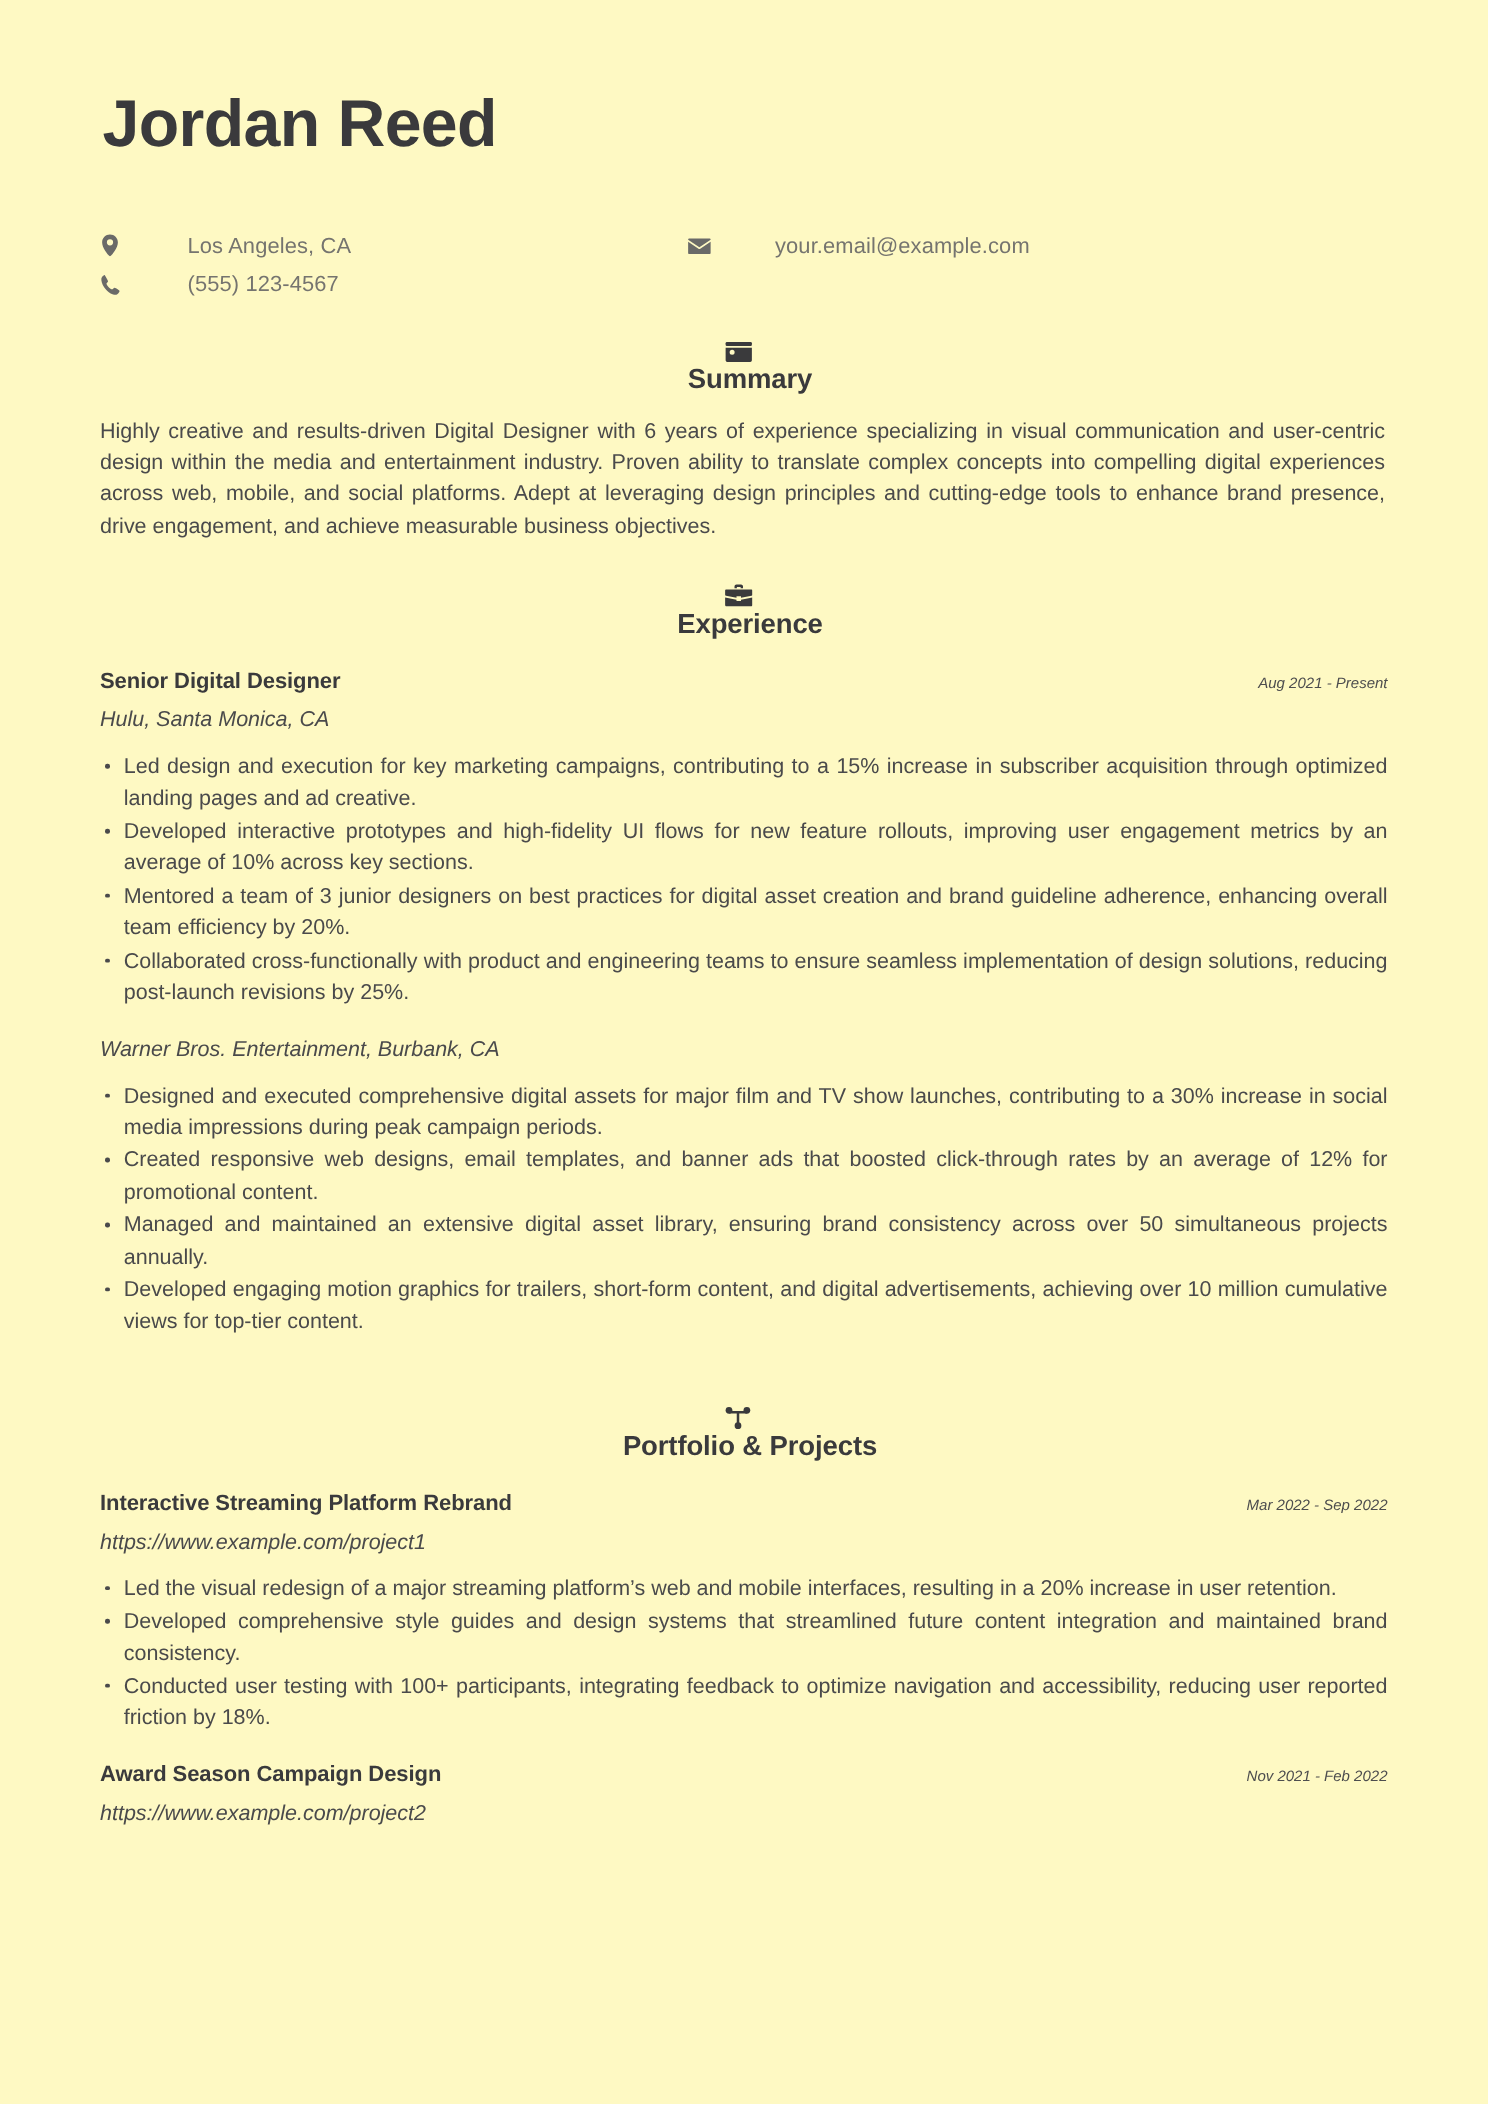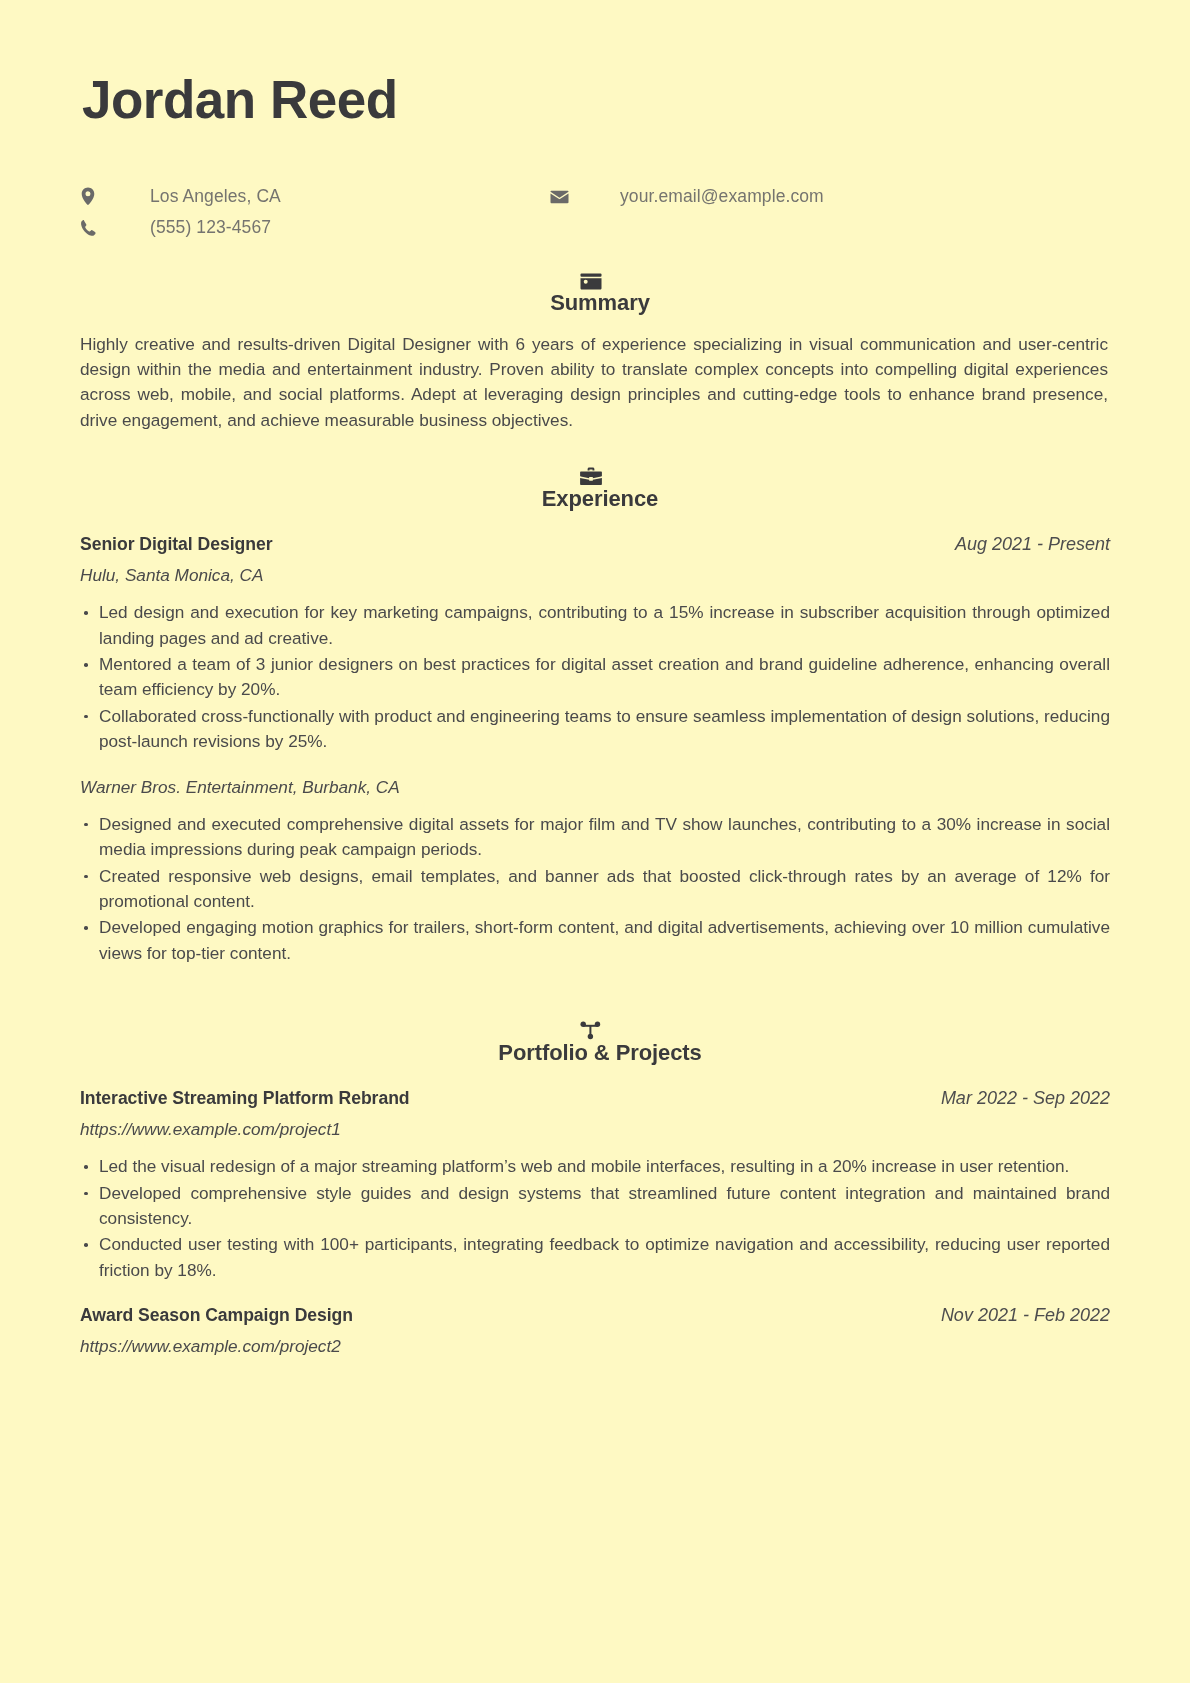--- a/index.html
+++ b/index.html
@@ -116,21 +116,21 @@
     justify-content: space-between;
     align-items: baseline;
   }
   .entry-title {
     font-size: 17.6px;
     font-weight: bold;
     color: #3a3a3c;
     letter-spacing: -0.05px;
   }
   .entry-date {
-    font-size: 18px;
+    font-size: 12px;
     font-style: italic;
     color: #4d4d4e;
     white-space: nowrap;
   }
   .entry-sub {
     font-size: 17.2px;
     font-style: italic;
     color: #4a4a4b;
     margin-top: 10px;
   }
@@ -231,30 +231,32 @@
     </div>
 
     <div class="entry">
       <div class="entry-head">
         <span class="entry-title">Senior Digital Designer</span>
         <span class="entry-date">Aug 2021 - Present</span>
       </div>
       <div class="entry-sub">Hulu, Santa Monica, CA</div>
       <ul class="bullets">
         <li>Led design and execution for key marketing campaigns, contributing to a 15% increase in subscriber acquisition through optimized landing pages and ad creative.</li>
+        <li>Developed interactive prototypes and high-fidelity UI flows for new feature rollouts, improving user engagement metrics by an average of 10% across key sections.</li>
         <li>Mentored a team of 3 junior designers on best practices for digital asset creation and brand guideline adherence, enhancing overall team efficiency by 20%.</li>
         <li>Collaborated cross-functionally with product and engineering teams to ensure seamless implementation of design solutions, reducing post-launch revisions by 25%.</li>
       </ul>
     </div>
 
     <div class="entry">
       <div class="entry-sub">Warner Bros. Entertainment, Burbank, CA</div>
       <ul class="bullets">
         <li>Designed and executed comprehensive digital assets for major film and TV show launches, contributing to a 30% increase in social media impressions during peak campaign periods.</li>
         <li>Created responsive web designs, email templates, and banner ads that boosted click-through rates by an average of 12% for promotional content.</li>
+        <li>Managed and maintained an extensive digital asset library, ensuring brand consistency across over 50 simultaneous projects annually.</li>
         <li>Developed engaging motion graphics for trailers, short-form content, and digital advertisements, achieving over 10 million cumulative views for top-tier content.</li>
       </ul>
     </div>
   </div>
 
   <div class="spacer-lg"></div>
 
   <div class="section">
     <div class="section-head">
       <span class="section-icon">

